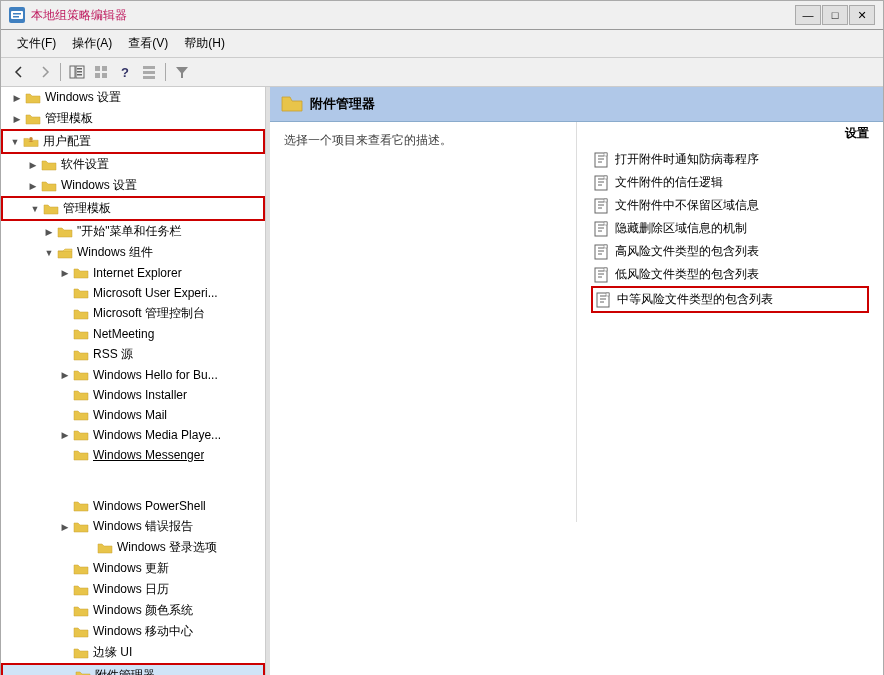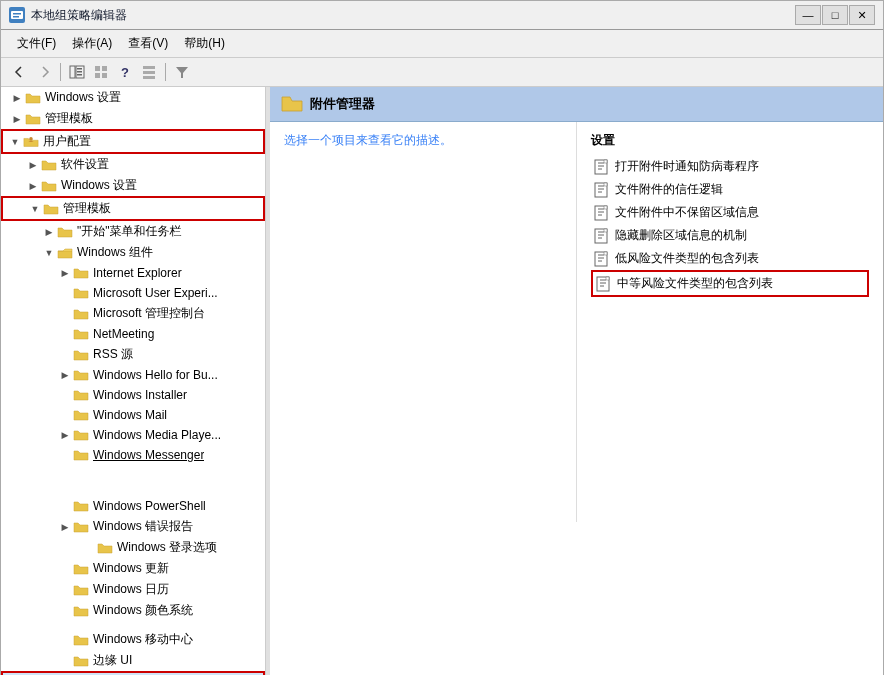--- a/index.html
+++ b/index.html
@@ -187,21 +187,21 @@
 
 <div class="app-window" style="width:884px;height:675px;display:flex;flex-direction:column;">
 
   <div class="title-bar" style="background:#f0f0f0;border-bottom:1px solid #999;padding:4px 8px;display:flex;align-items:center;">
     <svg width="16" height="16" viewBox="0 0 16 16" style="margin-right:6px;">
       <rect width="16" height="16" fill="#4080c0" rx="2"></rect>
       <rect x="2" y="4" width="12" height="8" fill="white" rx="1"></rect>
       <rect x="4" y="6" width="8" height="1.5" fill="#4080c0"></rect>
       <rect x="4" y="9" width="6" height="1.5" fill="#4080c0"></rect>
     </svg>
-    <span style="font-size:12px;color:#0f172a;">本地组策略编辑器</span>
+    <span style="font-size:12px;color:#be185d;">本地组策略编辑器</span>
     <div style="margin-left:auto;display:flex;gap:1px;">
       <button style="width:26px;height:20px;background:#e0e0e0;border:1px solid #aaa;font-size:11px;cursor:pointer;">—</button>
       <button style="width:26px;height:20px;background:#e0e0e0;border:1px solid #aaa;font-size:11px;cursor:pointer;">□</button>
       <button style="width:26px;height:20px;background:#e0e0e0;border:1px solid #aaa;font-size:11px;cursor:pointer;">✕</button>
     </div>
   </div>
 
   <div class="menu-bar">
     <span class="menu-item">文件(F)</span>
     <span class="menu-item">操作(A)</span>
@@ -494,21 +494,21 @@
       <div class="tree-node-row indent4" style="padding-left:56px;">
         <span class="tree-expander" style="visibility:hidden;">▶</span>
         <span class="tree-folder-icon folder-yellow">
           <svg width="16" height="14" viewBox="0 0 16 14">
               <path d="M1 3 L1 12 L15 12 L15 5 L7 5 L5 3 Z" fill="#e8c44a" stroke="#c8a030" stroke-width="0.5"></path>
             </svg>
         </span>
         <span class="tree-label">Windows 颜色系统</span>
       </div>
 
-      <div class="tree-node-row indent4" style="padding-left:56px;margin-top:8px;">
+      <div class="tree-node-row indent4" style="padding-left:56px;">
         <span class="tree-expander" style="visibility:hidden;">▶</span>
         <span class="tree-folder-icon folder-yellow">
           <svg width="16" height="14" viewBox="0 0 16 14">
               <path d="M1 3 L1 12 L15 12 L15 5 L7 5 L5 3 Z" fill="#e8c44a" stroke="#c8a030" stroke-width="0.5"></path>
             </svg>
         </span>
         <span class="tree-label">Windows 移动中心</span>
       </div>
 
       <div class="tree-node-row indent4" style="padding-left:56px;">
@@ -550,24 +550,24 @@
       <div class="content-header">
         <svg width="24" height="22" viewBox="0 0 24 22">
           <path d="M2 4 L2 18 L22 18 L22 8 L12 8 L10 4 Z" fill="#e8c44a" stroke="#c8a030" stroke-width="0.8"></path>
         </svg>
         <span class="content-header-title">附件管理器</span>
       </div>
 
       <div style="display:flex;min-height:400px;">
 
         <div style="flex:1;padding:10px 14px;border-right:1px solid #ddd;">
-          <span style="font-size:12px;color:#3b82f6;">选择一个项目来查看它的描述。</span>
+          <span style="font-size:12px;color:#404040;">选择一个项目来查看它的描述。</span>
         </div>
 
-        <div style="flex:1;padding:10px 14px;">
+        <div style="flex:1;padding:3px 14px;text-align:right;">
           <div class="settings-title">设置</div>
 
           <div class="settings-item">
             <span class="settings-item-icon">
               <svg width="14" height="16" viewBox="0 0 14 16">
                   <rect x="1" y="1" width="12" height="14" fill="white" stroke="#666" stroke-width="1"></rect>
                   <line x1="4" y1="4" x2="10" y2="4" stroke="#666" stroke-width="1"></line>
                   <line x1="4" y1="7" x2="10" y2="7" stroke="#666" stroke-width="1"></line>
                   <line x1="4" y1="10" x2="8" y2="10" stroke="#666" stroke-width="1"></line>
                   <polygon points="10,1 13,1 13,4 10,4" fill="#fff" stroke="#666" stroke-width="0.5"></polygon>
@@ -609,20 +609,32 @@
                   <line x1="4" y1="4" x2="10" y2="4" stroke="#666" stroke-width="1"></line>
                   <line x1="4" y1="7" x2="10" y2="7" stroke="#666" stroke-width="1"></line>
                   <line x1="4" y1="10" x2="8" y2="10" stroke="#666" stroke-width="1"></line>
                   <polygon points="10,1 13,1 13,4 10,4" fill="#fff" stroke="#666" stroke-width="0.5"></polygon>
                 </svg>
             </span>
             <span>隐藏删除区域信息的机制</span>
           </div>
 
 
+          <div class="settings-item">
+            <span class="settings-item-icon">
+              <svg width="14" height="16" viewBox="0 0 14 16">
+                  <rect x="1" y="1" width="12" height="14" fill="white" stroke="#666" stroke-width="1"></rect>
+                  <line x1="4" y1="4" x2="10" y2="4" stroke="#666" stroke-width="1"></line>
+                  <line x1="4" y1="7" x2="10" y2="7" stroke="#666" stroke-width="1"></line>
+                  <line x1="4" y1="10" x2="8" y2="10" stroke="#666" stroke-width="1"></line>
+                  <polygon points="10,1 13,1 13,4 10,4" fill="#fff" stroke="#666" stroke-width="0.5"></polygon>
+                </svg>
+            </span>
+            <span>高风险文件类型的包含列表</span>
+          </div>
 
           <div class="settings-item">
             <span class="settings-item-icon">
               <svg width="14" height="16" viewBox="0 0 14 16">
                   <rect x="1" y="1" width="12" height="14" fill="white" stroke="#666" stroke-width="1"></rect>
                   <line x1="4" y1="4" x2="10" y2="4" stroke="#666" stroke-width="1"></line>
                   <line x1="4" y1="7" x2="10" y2="7" stroke="#666" stroke-width="1"></line>
                   <line x1="4" y1="10" x2="8" y2="10" stroke="#666" stroke-width="1"></line>
                   <polygon points="10,1 13,1 13,4 10,4" fill="#fff" stroke="#666" stroke-width="0.5"></polygon>
                 </svg>

